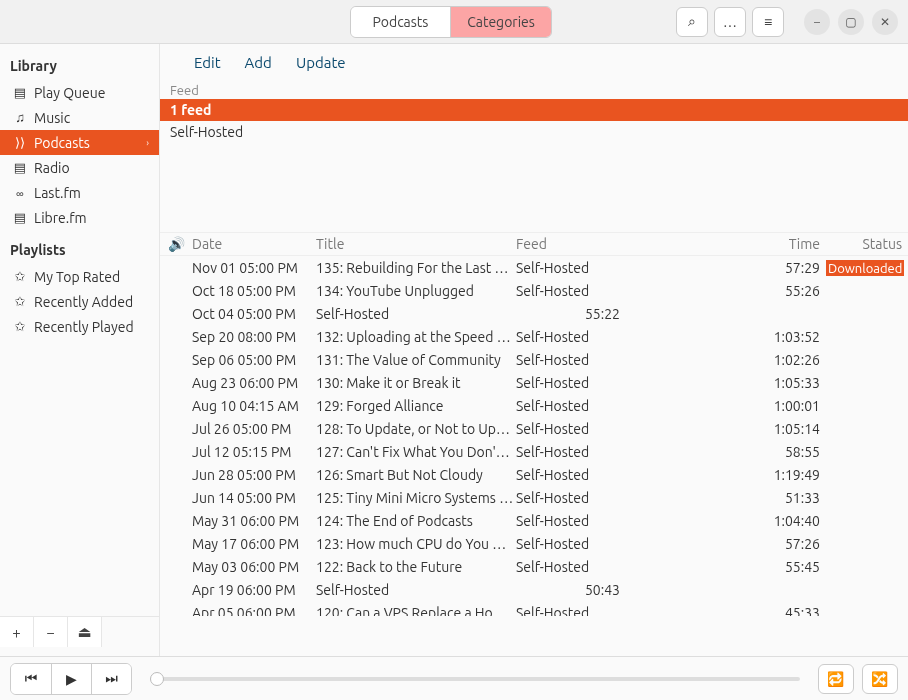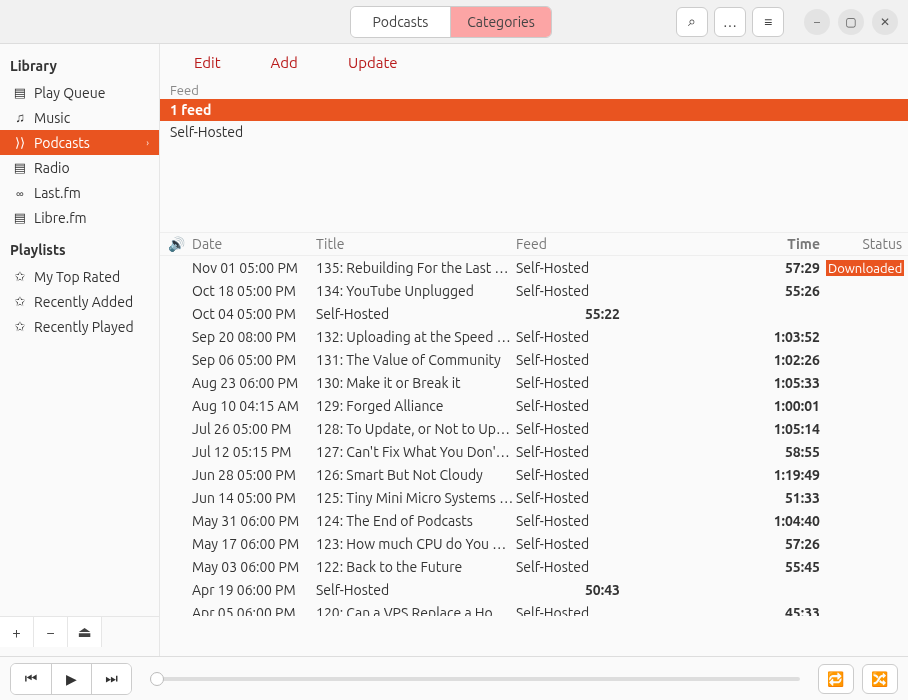--- a/index.html
+++ b/index.html
@@ -23,35 +23,35 @@
   .sidebar-heading { font-weight: 700; padding: 6px 10px; font-size: 14px; }
   .sidebar-item { display: flex; align-items: center; padding: 4px 10px 4px 12px; font-size: 14px; cursor: pointer; height: 25px; }
   .sidebar-item .icon { width: 16px; text-align:center; margin-right: 6px; font-size: 13px; }
   .sidebar-item.selected { background: #e95420; color: #fff; }
   .sidebar-item .chev { margin-left: auto; font-size: 10px; opacity: .8; }
   .sidebar-bottom { border-top: 1px solid #e6e6e6; display:flex; }
   .sidebar-bottom button { flex:0 0 auto; width: 34px; height: 30px; border: none; border-right:1px solid #e6e6e6; background: #fff; font-size: 15px; cursor: pointer; color:#444; }
 
   
   .main { flex: 1; display: flex; flex-direction: column; overflow:hidden; }
-  .toolbar { display: flex; gap: 50px; padding: 10px 34px; font-size: 15px; color: #b91c1c; }
+  .toolbar { display: flex; gap: 24px; padding: 10px 34px; font-size: 15px; color: #0c4a6e; }
   .toolbar span { cursor: pointer; }
 
   .feed-header { color: #888; font-size: 13px; padding: 2px 10px; }
   .feed-row { height: 22px; display:flex; align-items:center; padding: 8px 10px; font-size: 14px; cursor:pointer; }
   .feed-row.selected { background: #e95420; color: #fff; font-weight: 700; }
   .feed-block { border-bottom: 1px solid #eee; padding-bottom: 2px; height: 152px; }
 
   .ep-header, .ep-row { display: flex; align-items: center; padding: 0 6px; font-size: 14px; height: 23px; }
   .ep-header { color: #777; border-bottom: 1px solid #eee; }
   .col-speaker { width: 22px; text-align:center; color:#999; }
   .col-date { width: 128px; padding-left: 4px; }
   .col-title { width: 200px; overflow:hidden; white-space:nowrap; text-overflow: ellipsis; }
   .col-feed { width: 240px; }
-  .col-time { width: 64px; text-align: right; font-weight: bold; }
+  .col-time { width: 64px; text-align: right; }
   .col-status { width: 82px; padding-left: 6px; text-align: right; }
   .status-badge { background: #e95420; color: #fff; padding: 1px 2px; font-size: 13px; }
   .ep-list { flex:1; overflow-y: hidden; }
 
   
   .playerbar { height: 44px; border-top: 1px solid #ddd; display:flex; align-items:center; padding: 0 10px; background:#fafafa; }
   .play-controls { display:flex; border:1px solid #ccc; border-radius:6px; overflow:hidden; }
   .play-controls button { width: 40px; height: 30px; border:none; background:#fff; cursor:pointer; font-size:14px; color:#333; }
   .play-controls button + button { border-left:1px solid #ccc; }
   .progress { flex:1; height: 4px; background:#ddd; margin: 0 18px; border-radius:2px; position:relative; }

